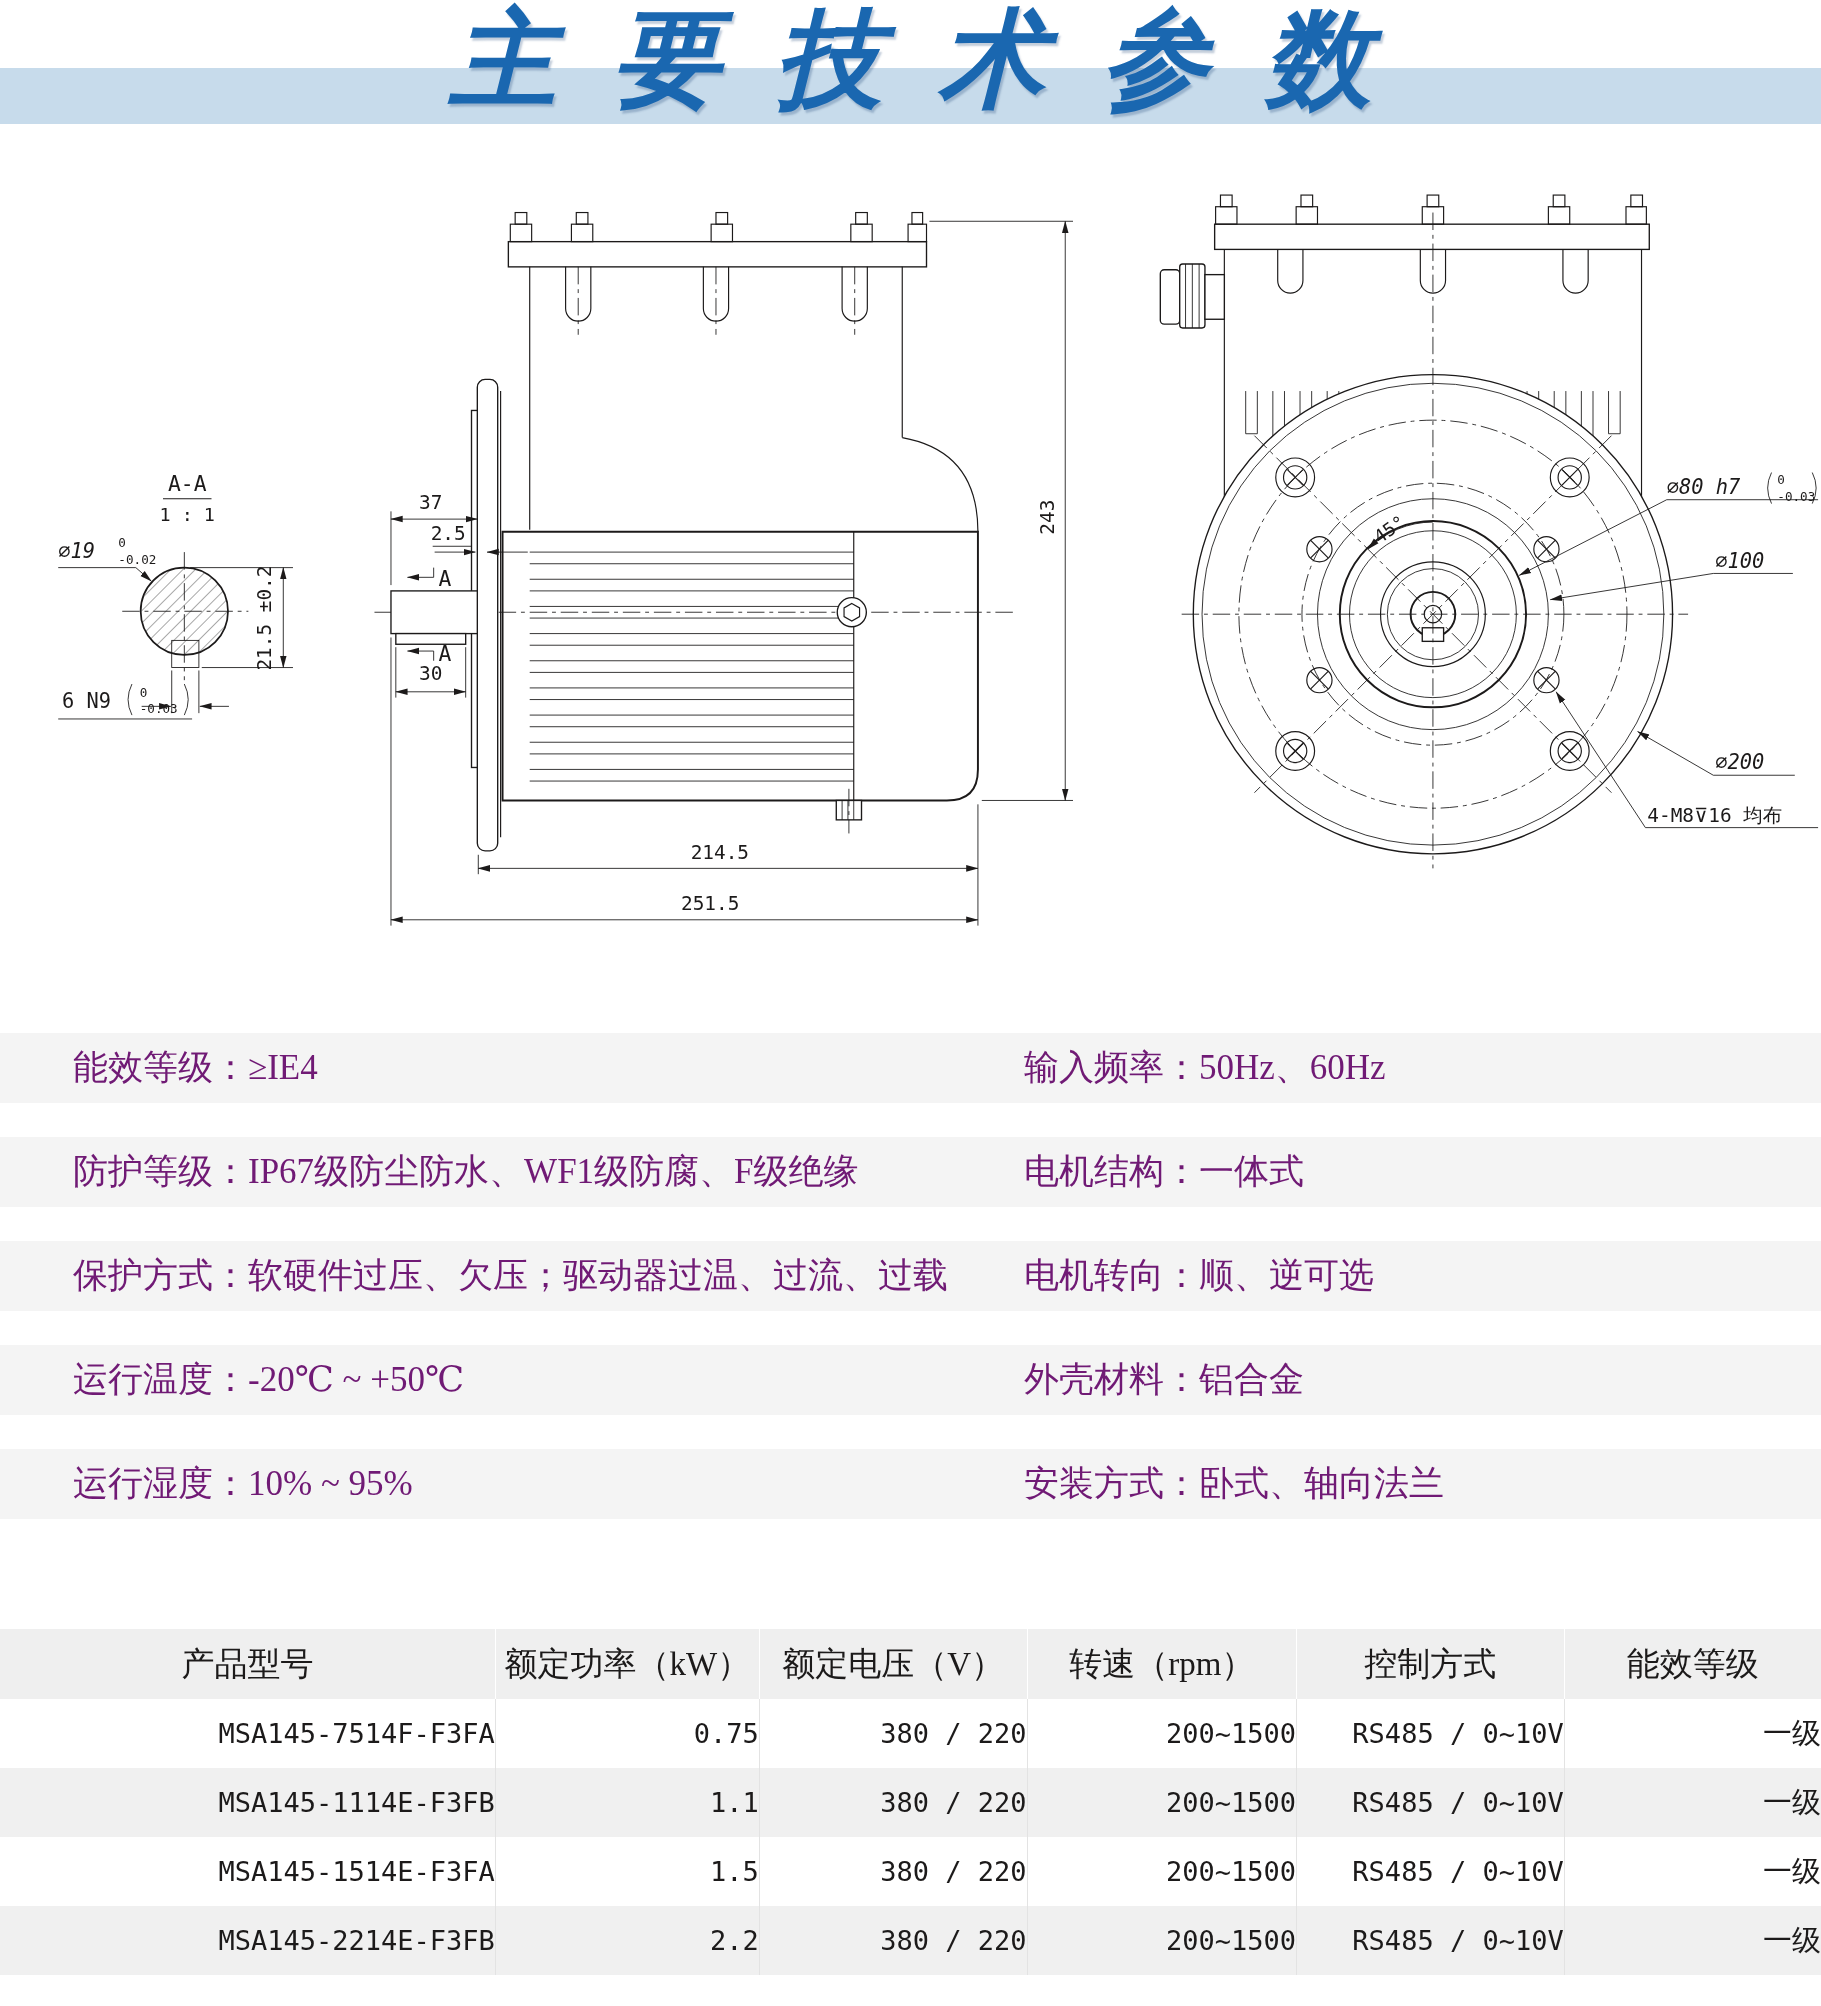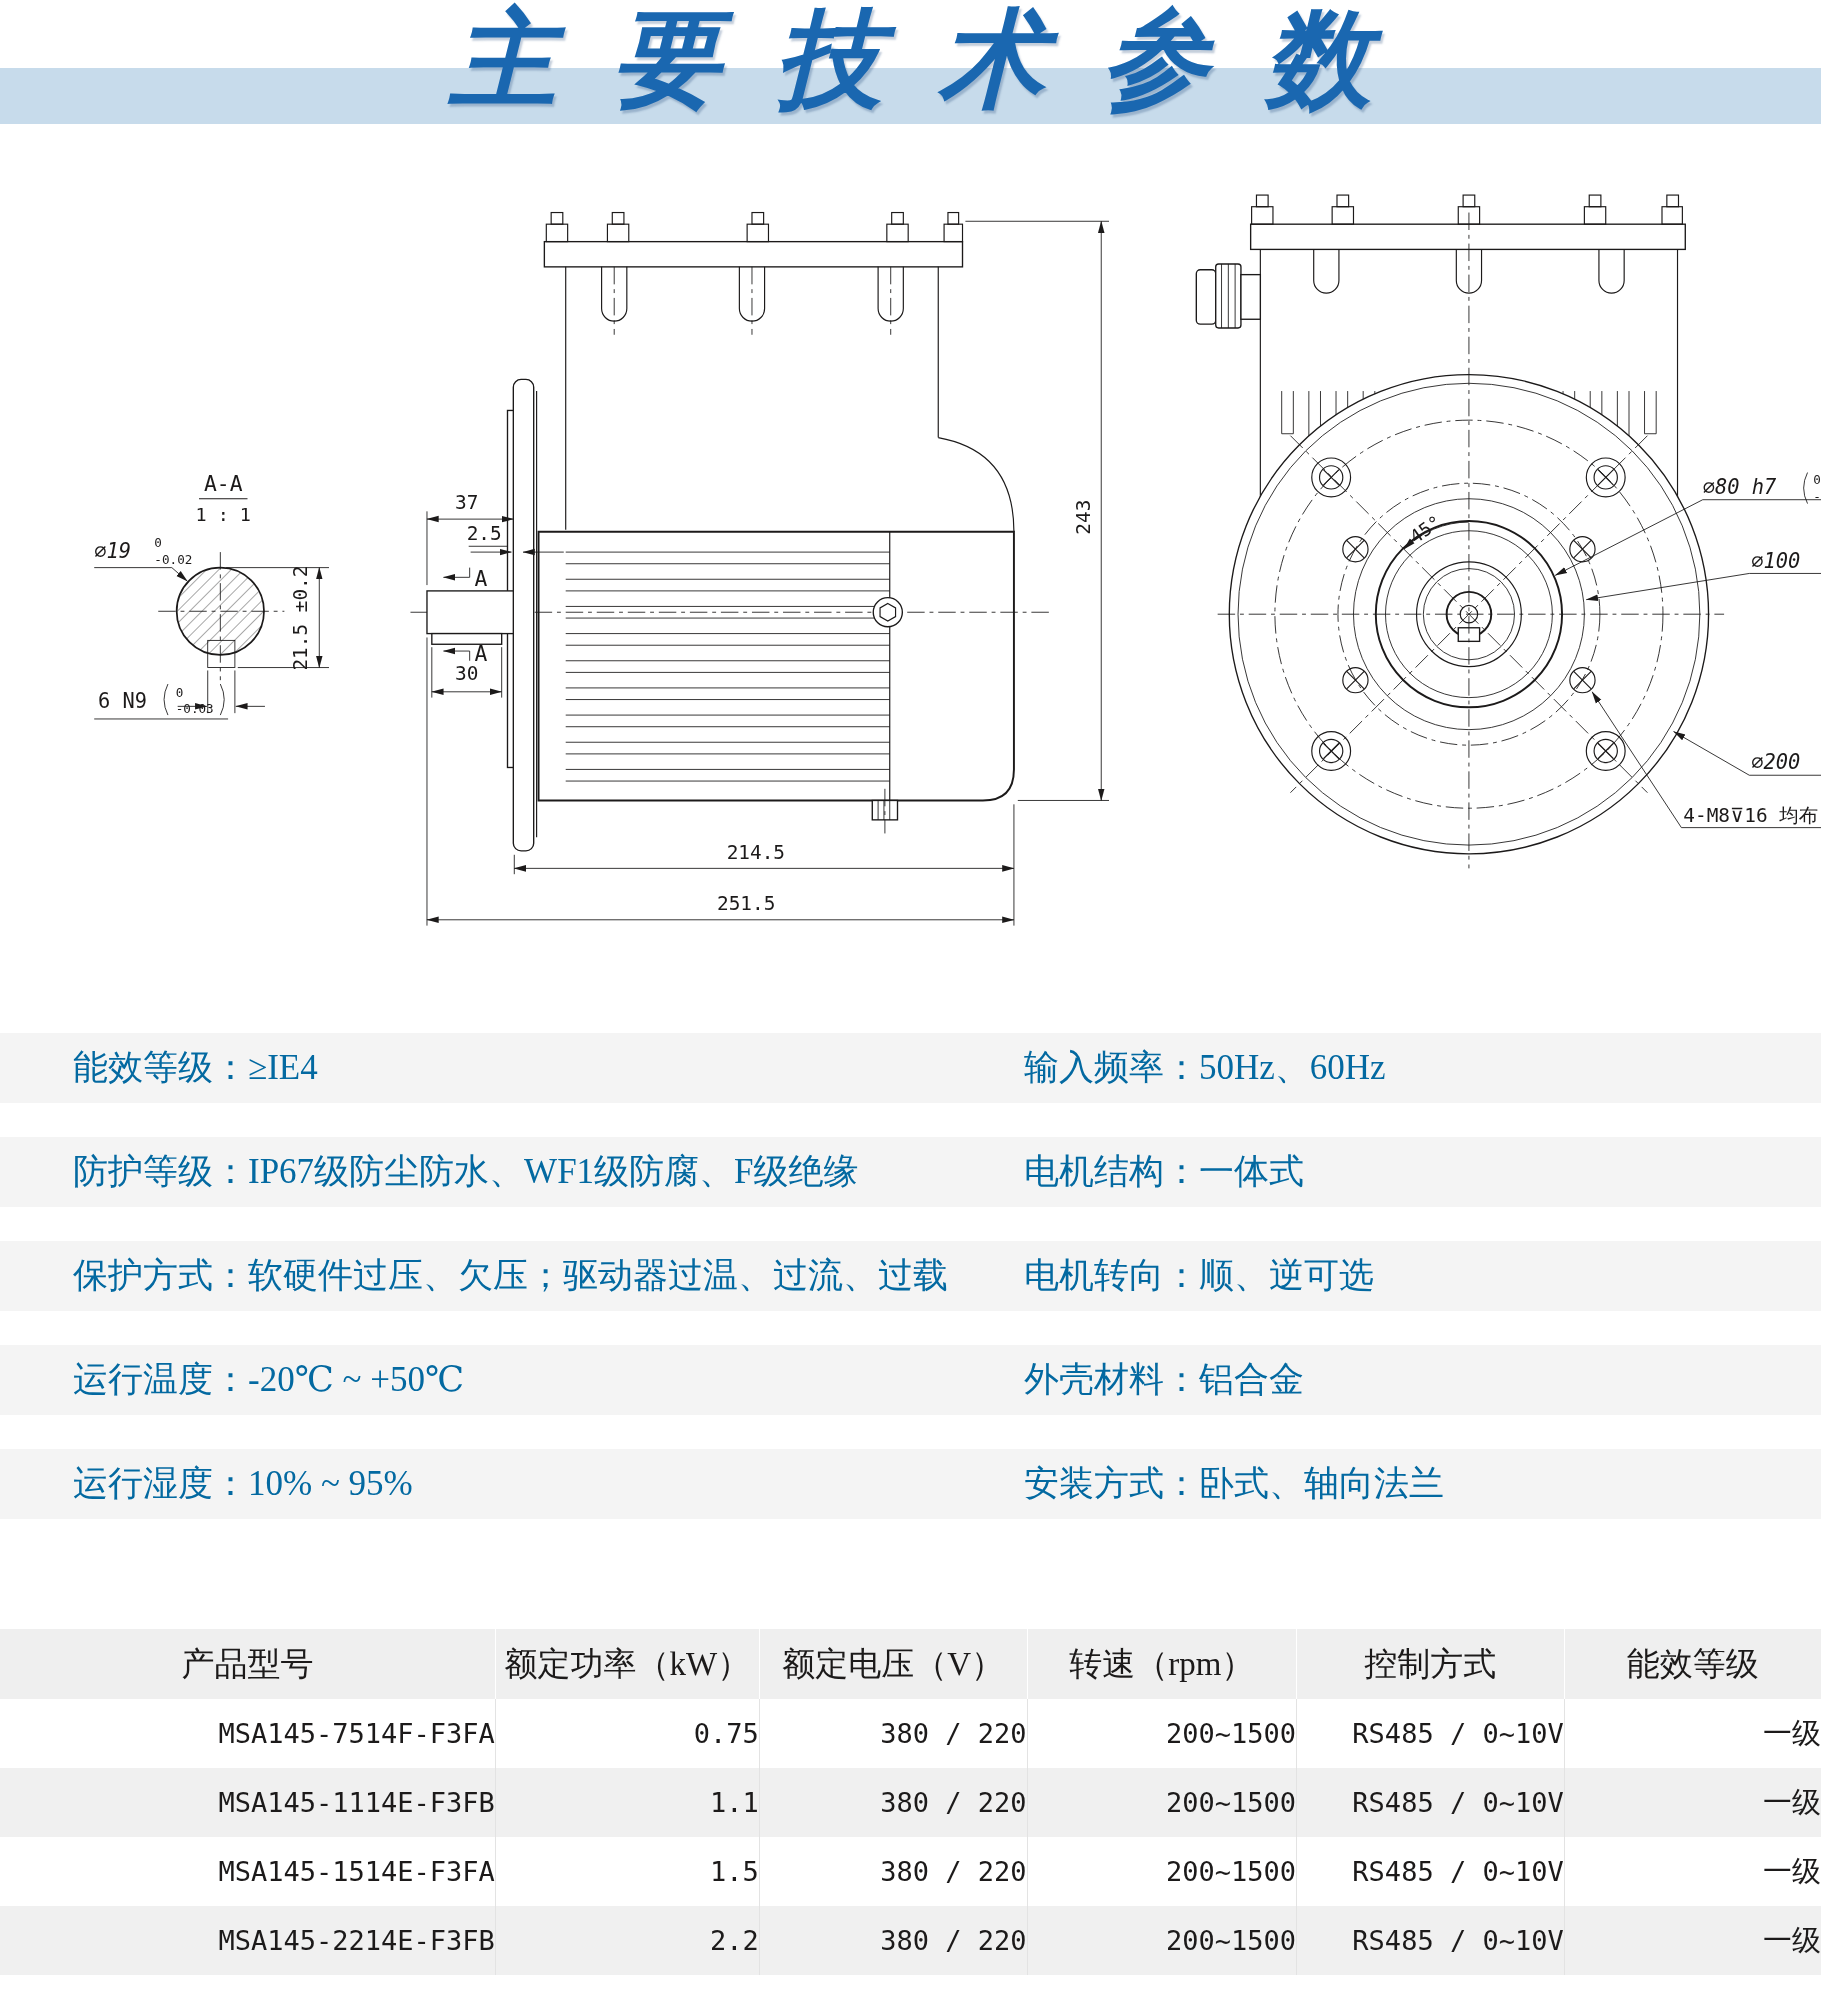--- a/index.html
+++ b/index.html
@@ -17,33 +17,33 @@
 
   
   .hdr{position:relative;height:100px;text-decoration:underline;}
   .hdr-band{position:absolute;left:0;top:68px;width:100%;height:56px;background:var(--banner-color);}
   .hdr-title{position:absolute;left:0;top:-3.9px;width:100%;text-align:center;
     font-family:"DejaVu Serif","Liberation Serif",serif;font-style:italic;font-weight:bold;
     font-size:107px;line-height:126px;letter-spacing:56px;text-indent:56px;color:var(--title-color);
     text-shadow:1.9px 2.9px 1.9px rgba(20,60,110,.25);}
 
   
-  .draw{position:relative;height:878px;padding-left:36px;}
+  .draw{position:relative;height:878px;}
   svg text{font-family:"DejaVu Sans Mono","Liberation Mono",monospace;fill:#1c1a1a;}
   .ln{stroke:#1c1a1a;fill:none;stroke-width:1.2;}
   .ln2{stroke:#1c1a1a;fill:none;stroke-width:2;}
   .lnw{stroke:#1c1a1a;fill:#ffffff;stroke-width:1.4;}
   .thin{stroke:#1c1a1a;fill:none;stroke-width:.9;}
   .cl{stroke:#1c1a1a;fill:none;stroke-width:.9;stroke-dasharray:18 5 4 5;}
   .dim{stroke:#1c1a1a;fill:none;stroke-width:.9;}
 
   
   .specs{margin-top:55px;}
   .spec-band{position:relative;height:70px;background:var(--spec-bg);margin-bottom:34px;
-    font-size:35px;line-height:70px;color:#0369a1;}
+    font-size:35px;line-height:70px;color:#701a75;}
   .spec-band:last-child{margin-bottom:0;}
   .spec-left{position:absolute;left:73px;white-space:nowrap;}
   .spec-right{position:absolute;left:1024px;white-space:nowrap;}
 
   
   table.prod{width:100%;border-collapse:collapse;margin-top:110px;table-layout:fixed;}
   table.prod th{height:70px;background:var(--tbl-head-bg);font-size:33px;font-weight:normal;
     border-right:1.9px solid #ffffff;}
   table.prod th:last-child{border-right:none;}
   table.prod td{height:69px;text-align:right;font-size:27px;

